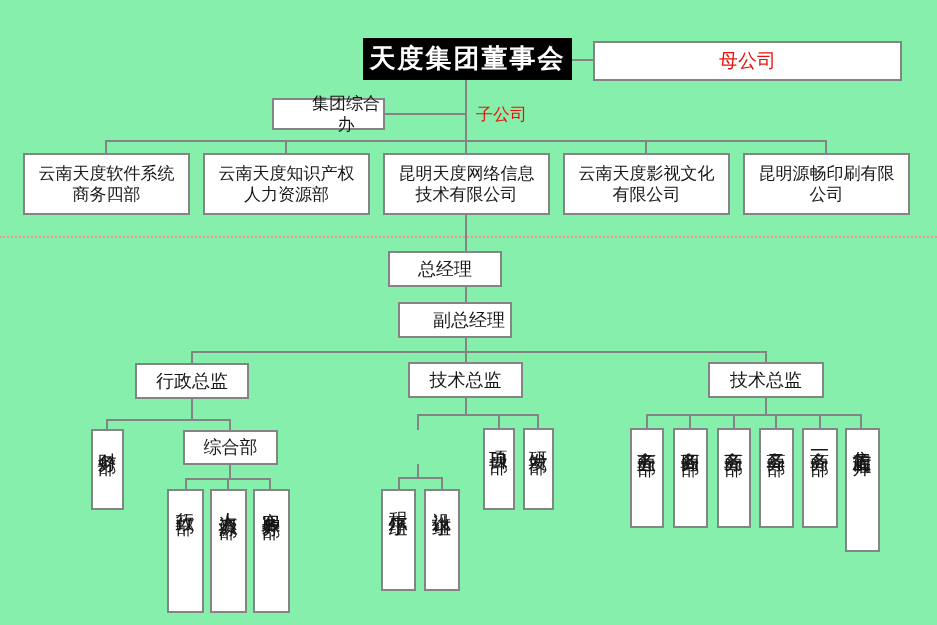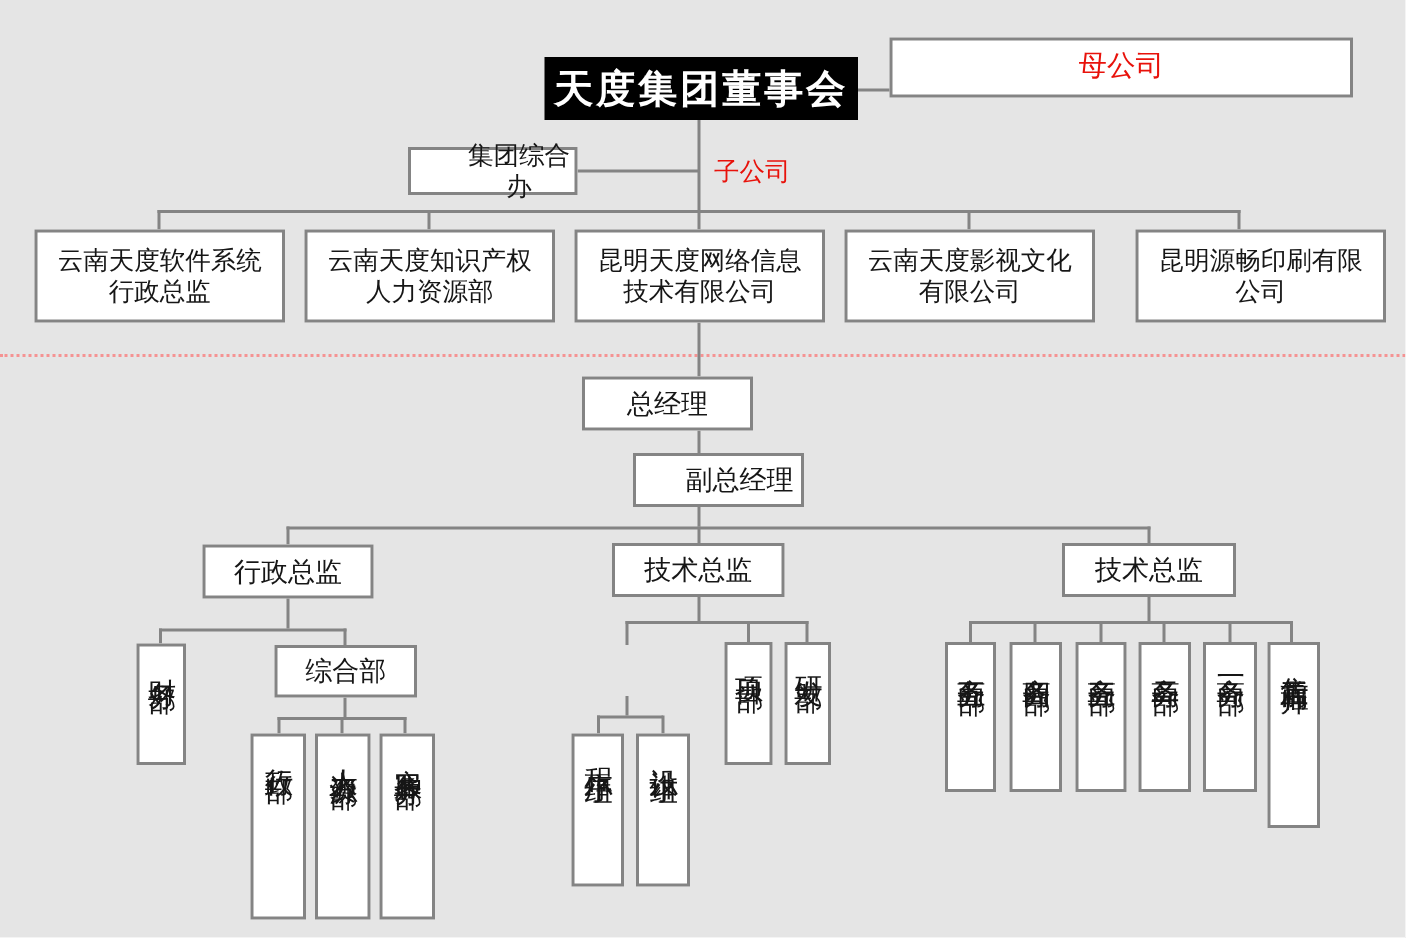--- a/index.html
+++ b/index.html
@@ -1,20 +1,20 @@
 <!DOCTYPE html>
 <html><head>
 <meta charset="utf-8">
 <style>
   html,body{margin:0;padding:0;background:#ffffff;}
   .canvas{
     position:relative;
     width:937px;height:625px;
-    background:#e5e5e5;
-    font-family:Liberation Sans, sans-serif;
+    background:#86efac;
+    font-family:Liberation Serif, serif;
     color:#161616;
     overflow:hidden;
   }
   .node{
     position:absolute;
     box-sizing:border-box;
     border:2px solid #848484;
     background:#ffffff;
     display:flex;
     align-items:center;
@@ -115,41 +115,41 @@
   <div class="vline" style="left:689px;top:414px;height:14px;"></div>
   <div class="vline" style="left:733px;top:414px;height:14px;"></div>
   <div class="vline" style="left:775px;top:414px;height:14px;"></div>
   <div class="vline" style="left:819px;top:414px;height:14px;"></div>
   <div class="vline" style="left:860px;top:414px;height:14px;"></div>
 
   <div class="divider"></div>
 
   <div class="node board" style="left:363px;top:38px;width:209px;height:42px;">天度集团董事会</div>
 
-  <div class="node parentbox" style="left:593px;top:25px;width:309px;height:40px;">
+  <div class="node parentbox" style="left:593px;top:41px;width:309px;height:40px;">
     <span class="red">母公司</span>
   </div>
 
   <div class="node" style="left:272px;top:98px;width:113px;height:32px;padding-left:35px;">集团综合办</div>
 
   <div class="freelabel red" style="left:476px;top:103px;">子公司</div>
 
   <div class="node" style="left:23px;top:153px;width:167px;height:62px;">云南天度软件系统
-行政总监</div>
+商务四部</div>
   <div class="node" style="left:203px;top:153px;width:167px;height:62px;">云南天度知识产权
 人力资源部</div>
   <div class="node" style="left:383px;top:153px;width:167px;height:62px;">昆明天度网络信息
 技术有限公司</div>
   <div class="node" style="left:563px;top:153px;width:167px;height:62px;">云南天度影视文化
 有限公司</div>
-  <div class="node" style="left:743px;top:153px;width:167px;height:62px;margin-left:14px;">昆明源畅印刷有限
+  <div class="node" style="left:743px;top:153px;width:167px;height:62px;">昆明源畅印刷有限
 公司</div>
 
   <div class="node mid" style="left:388px;top:251px;width:114px;height:36px;">总经理</div>
-  <div class="node mid" style="left:422px;top:302px;width:114px;height:36px;padding-left:28px;">副总经理</div>
+  <div class="node mid" style="left:398px;top:302px;width:114px;height:36px;padding-left:28px;">副总经理</div>
 
   <div class="node mid" style="left:408px;top:362px;width:115px;height:36px;">技术总监</div>
   <div class="node mid" style="left:135px;top:363px;width:114px;height:36px;">行政总监</div>
   <div class="node mid" style="left:708px;top:362px;width:116px;height:36px;">技术总监</div>
 
   <div class="node vnode" style="left:91px;top:429px;width:33px;height:81px;">财务部</div>
   <div class="node mid" style="left:183px;top:430px;width:95px;height:35px;">综合部</div>
   <div class="node vnode" style="left:167px;top:489px;width:37px;height:124px;">行政部</div>
   <div class="node vnode" style="left:210px;top:489px;width:37px;height:124px;">人力资源部</div>
   <div class="node vnode" style="left:253px;top:489px;width:37px;height:124px;">客户服务部</div>

